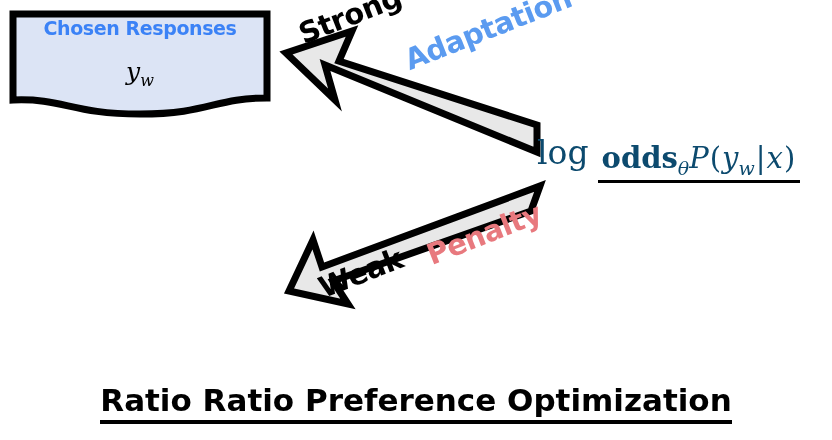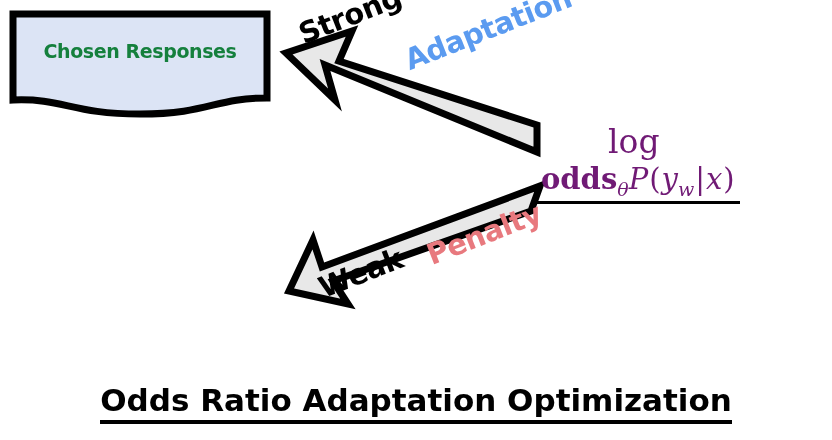--- a/index.html
+++ b/index.html
@@ -28,26 +28,26 @@
     left: 0;
   }
   .doc-text {
     position: absolute;
     left: 0;
     width: 262px;
     text-align: center;
     pointer-events: none;
   }
   .doc-title {
-    top: 30px;
+    top: 7px;
     font-family: "DejaVu Sans", sans-serif;
     font-weight: bold;
     font-size: 19px;
     letter-spacing: -0.4px;
-    color: #15803d;
+    color: #3b82f6;
   }
   .doc-symbol {
     top: 47px;
     font-family: "DejaVu Serif", serif;
     font-style: italic;
     font-size: 25px;
     color: #000000;
   }
   .doc-symbol .sub {
     font-size: 16px;
@@ -114,37 +114,37 @@
   }
 
   
   #formula {
     position: absolute;
     left: 537px;
     top: 122px;
     display: flex;
     align-items: center;
     font-family: "DejaVu Serif", serif;
-    color: #701a75;
-    flex-direction: column;
+    color: #0c4a6e;
   }
   #formula-log {
     font-size: 33px;
     font-style: normal;
     margin-right: 9px;
   }
   .fraction {
     display: flex;
     flex-direction: column;
     align-items: center;
   }
   .frac-num, .frac-den {
     font-size: 29px;
     white-space: nowrap;
     padding: 1px 4px;
+    margin-top: 18px;
   }
   .frac-bar {
     width: 100%;
     height: 3px;
     background: #000000;
   }
   .bold-odds {
     font-weight: bold;
     font-style: normal;
   }
@@ -188,20 +188,21 @@
 </head>
 <body>
 
 <div id="canvas">
 
   <div class="doc-box" id="chosen-box">
     <svg width="262" height="108" viewBox="0 0 262 108">
       <path d="M 4 4 L 258 4 L 258 88 C 205 88 200 104 131 104 C 62 104 55 88 4 90 Z" fill="#dce4f5" stroke="#000000" stroke-width="7" stroke-linejoin="miter"></path>
     </svg>
     <div class="doc-text doc-title">Chosen Responses</div>
+    <div class="doc-text doc-symbol"><span>y</span><span class="sub">w</span></div>
   </div>
 
 
   <svg class="arrow-layer" viewBox="0 0 832 440">
 
     <g>
       <path d="M 537 125 L 537 152 L 325 65 L 335 100 L 286 53 L 352 31 L 339 61 Z" fill="#e8e8e8" stroke="#000000" stroke-width="7" stroke-linejoin="miter"></path>
     </g>
 
     <g>
@@ -215,15 +216,15 @@
   <div class="arrow-label" id="label-penalty">Penalty</div>
 
   <div id="formula">
     <span id="formula-log">log</span>
     <div class="fraction">
       <div class="frac-num"><span class="bold-odds">odds</span><span class="theta-sub">θ</span><span class="ital">P</span><span class="bar-sep">(</span><span class="ital">y</span><span class="sub-small">w</span><span class="bar-sep">|</span><span class="ital">x</span><span class="bar-sep">)</span></div>
       <div class="frac-bar"></div>
     </div>
   </div>
 
-  <div id="page-title"><span class="underline-text">Odds Ratio Adaptation Optimization</span></div>
+  <div id="page-title"><span class="underline-text">Ratio Ratio Preference Optimization</span></div>
 
 </div>
 
 </body></html>

